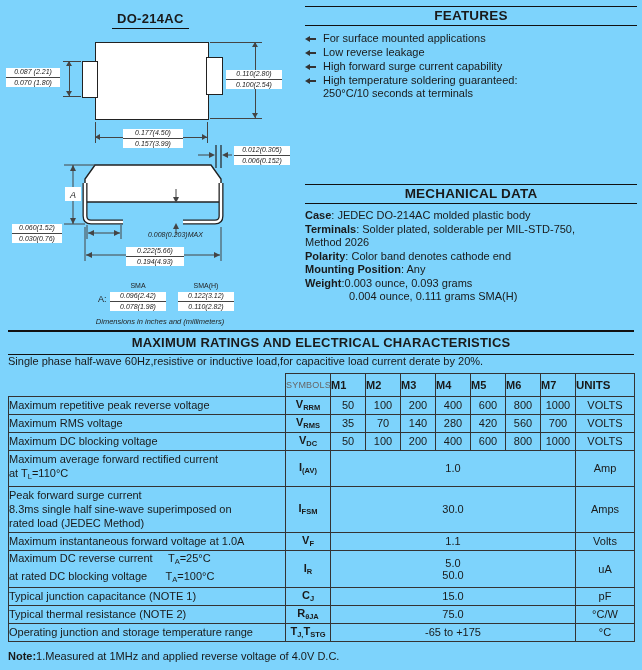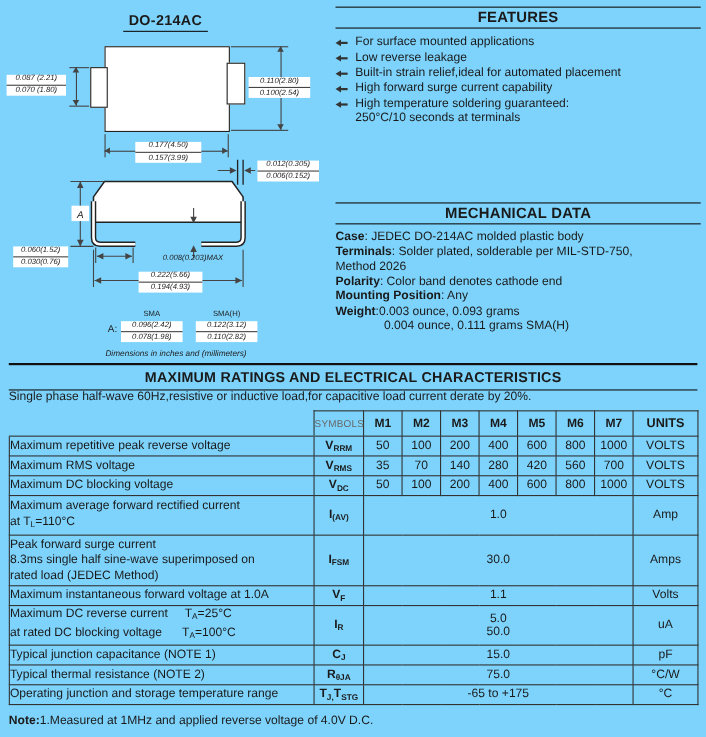--- a/index.html
+++ b/index.html
@@ -50,21 +50,21 @@
   .mline b{font-weight:bold;}
 
   
   .ratings{position:absolute;left:8px;top:330px;width:626px;}
   .banner{border-top:2.2px solid #111;border-bottom:1.6px solid #111;text-align:center;
           font-weight:bold;font-size:13px;padding:3px 0 4px;letter-spacing:.2px;}
   .cond{font-size:11px;line-height:13.5px;}
   .cond div{white-space:nowrap;}
   .rtable{border-collapse:collapse;margin-top:4px;width:626px;table-layout:fixed;}
   .rtable th,.rtable td{border:1px solid #333;font-size:11px;padding:0;}
-  .rtable th{height:22px;font-weight:bold;text-align:center;}
+  .rtable th{height:22px;font-weight:bold;text-align:left;}
   th.corner{border:none;border-bottom:1px solid #333;}
   th.sym{font-weight:normal;color:#666;font-size:9px;letter-spacing:.2px;}
   th.units{font-size:11.5px;}
   .name-cell{text-align:left;padding:1px 4px;}
   .nline{line-height:14px;font-size:11px;}
   .symbol-cell{text-align:center;font-weight:bold;}
   .sub{font-size:7.5px;vertical-align:-2px;}
   .value-cell{text-align:center;}
   .units-cell{text-align:center;}
   .notes{font-size:11px;line-height:14.5px;margin-top:7px;}
@@ -190,26 +190,20 @@
         <li class="feat">
           <span class="ab"></span>
           <div>
             <div>For surface mounted applications</div>
           </div>
         </li>
         <li class="feat">
           <span class="ab"></span>
           <div>
             <div>Low reverse leakage</div>
-          </div>
-        </li>
-        <li class="feat">
-          <span class="ab"></span>
-          <div>
-            <div>Built-in strain relief,ideal for automated placement</div>
           </div>
         </li>
         <li class="feat">
           <span class="ab"></span>
           <div>
             <div>High forward surge current capability</div>
           </div>
         </li>
         <li class="feat">
           <span class="ab"></span>

